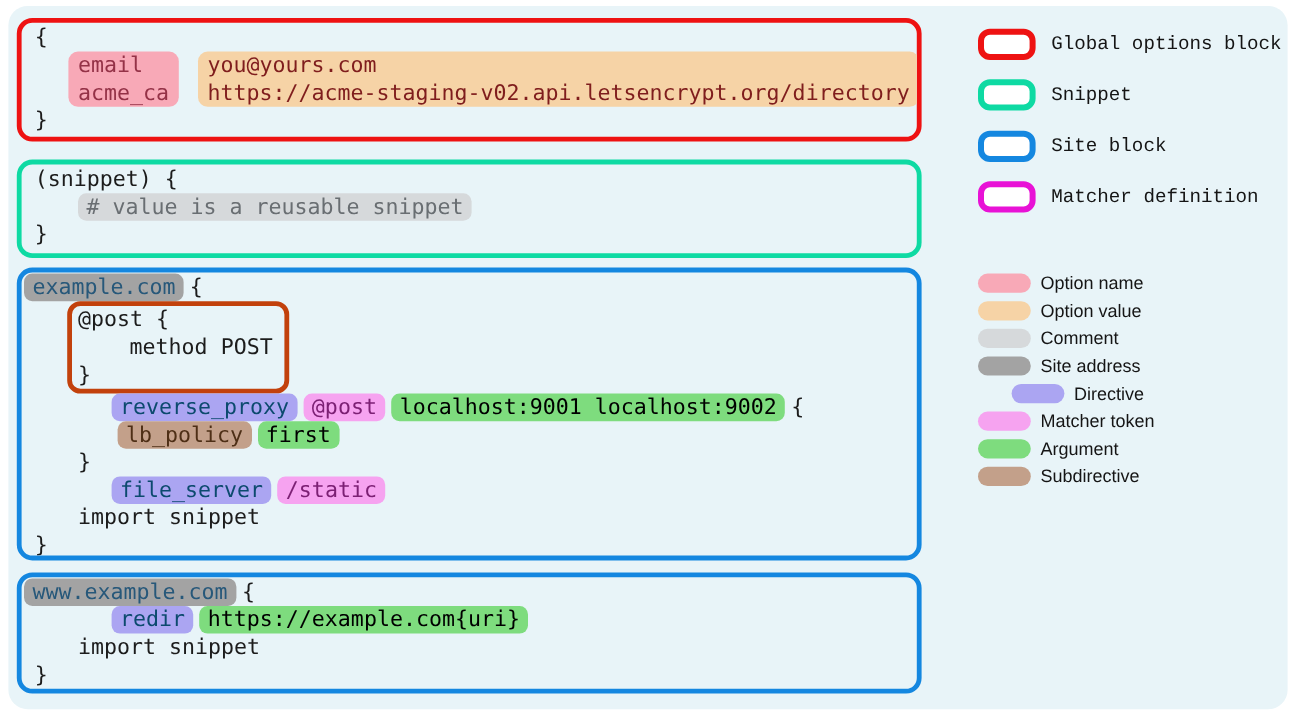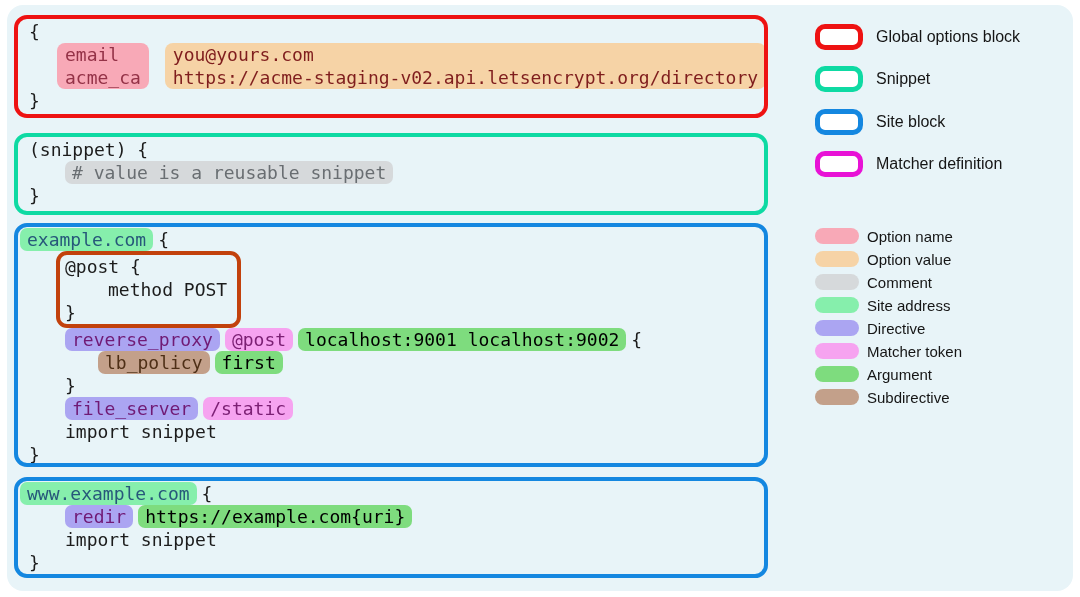--- a/index.html
+++ b/index.html
@@ -19,42 +19,42 @@
   .b-site2   { top:477px; height:101px; border-color:#1487e0; }
 
   .line { display:flex; align-items:center; height:23px; white-space:pre; column-gap:5px; }
   .ind1 { padding-left:36px; }
   .ind2 { padding-left:69px; }
 
   .tok { border-radius:7px; padding:0 7px; display:inline-block; }
   .t-optname { background:#f8a9b7; color:#943247; }
   .t-optval  { background:#f6d3a6; color:#7f1d1d; }
   .t-comment { background:#d6d9db; color:#696e72; }
-  .t-site    { background:#86efac; color:#27587a; }
-  .t-dir     { background:#aba5f2; color:#701a75; }
+  .t-site    { background:#a3a3a3; color:#27587a; }
+  .t-dir     { background:#aba5f2; color:#0c4a6e;margin-left:28px; }
   .t-match   { background:#f6a3f0; color:#7c2074; }
   .t-arg     { background:#7edc7e; color:#000000; }
   .t-subdir  { background:#c3a08a; color:#4e2f16; }
   .outdent   { margin-left:-9px; }
 
   
   .optrow { display:flex; column-gap:16px; margin-left:28px; }
   .multi { border-radius:8px; padding:0 8px; }
   .multi > div { height:23px; line-height:23px; white-space:pre; }
 
   
   .matcherbox { display:inline-block; width:fit-content; margin-left:27px;
                 border:4px solid #c2410c; border-radius:11px; padding:0 10px 0 5px; }
   .matcherbox .line { height:23px; }
   .m-ind { padding-left:43px; }
 
   
   .legend-block-row { position:absolute; left:815px; display:flex; align-items:center;
                       column-gap:13px; height:26px;
-                      font-family:Liberation Sans, sans-serif; }
+                      font-family:Liberation Mono, monospace; }
   .lbox { width:48px; height:26px; border-radius:10px; border:5px solid; background:#ffffff; }
   .lb-global  { border-color:#ee1212; }
   .lb-snippet { border-color:#0edaa3; }
   .lb-site    { border-color:#1487e0; }
   .lb-matcher { border-color:#e812d6; }
   .blabel { font-size:16px; color:#151515; }
 
   .legend-token-row { position:absolute; left:815px; display:flex; align-items:center;
                       column-gap:8px; height:16px;
                       font-family:"Liberation Sans", sans-serif; }

